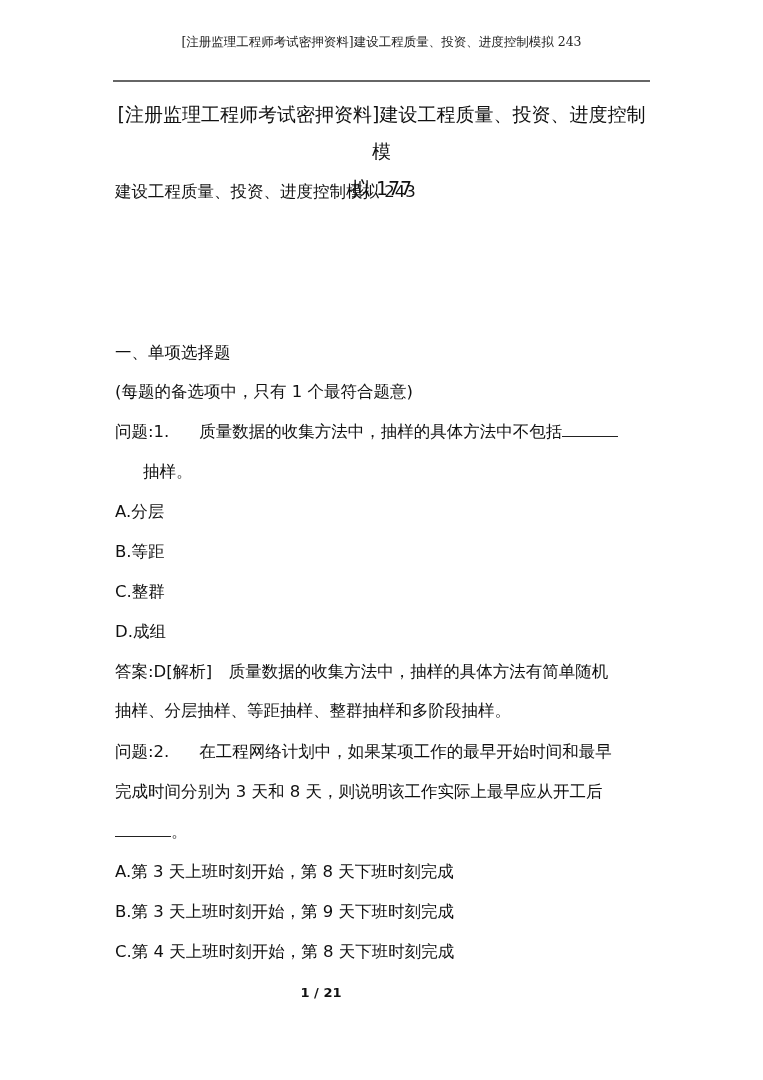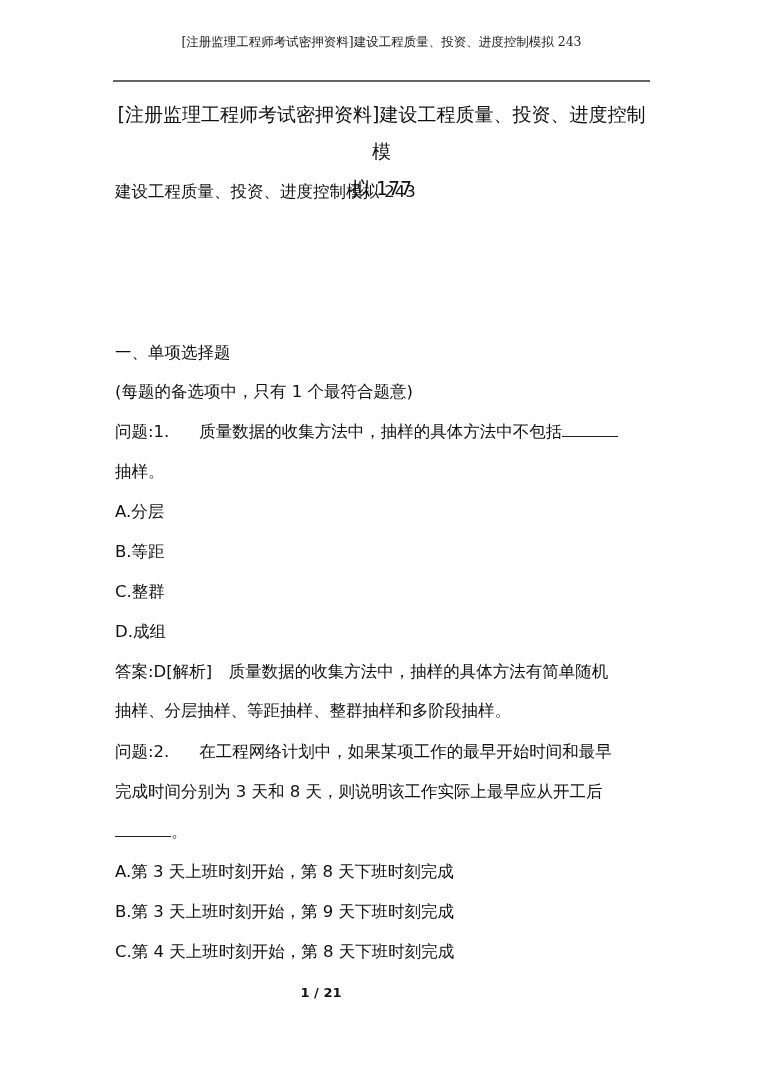--- a/index.html
+++ b/index.html
@@ -93,21 +93,21 @@
 
 <div class="body" style="top:0;">
   <div class="line" style="top:180px;">建设工程质量、投资、进度控制模拟 243</div>
 
   <div class="line" style="top:341px;">一、单项选择题</div>
   <div class="line" style="top:380px;">(每题的备选项中，只有 1 个最符合题意)</div>
 
   <div class="line" style="top:420px;">
     <span>问题:1.</span><span class="q-gap"></span><span>质量数据的收集方法中，抽样的具体方法中不包括</span><span class="blank" style="width:56px;"></span>
   </div>
-  <div class="line" style="top:460px;">抽样。</div>
+  <div class="line" style="top:460px;margin-left:28px;">抽样。</div>
 
   <div class="line" style="top:500px;">A.分层</div>
   <div class="line" style="top:540px;">B.等距</div>
   <div class="line" style="top:580px;">C.整群</div>
   <div class="line" style="top:620px;">D.成组</div>
 
   <div class="line" style="top:660px;">答案:D[解析]　质量数据的收集方法中，抽样的具体方法有简单随机</div>
   <div class="line" style="top:700px;font-family:Liberation Mono, monospace;">抽样、分层抽样、等距抽样、整群抽样和多阶段抽样。</div>
 
   <div class="line" style="top:740px;">

